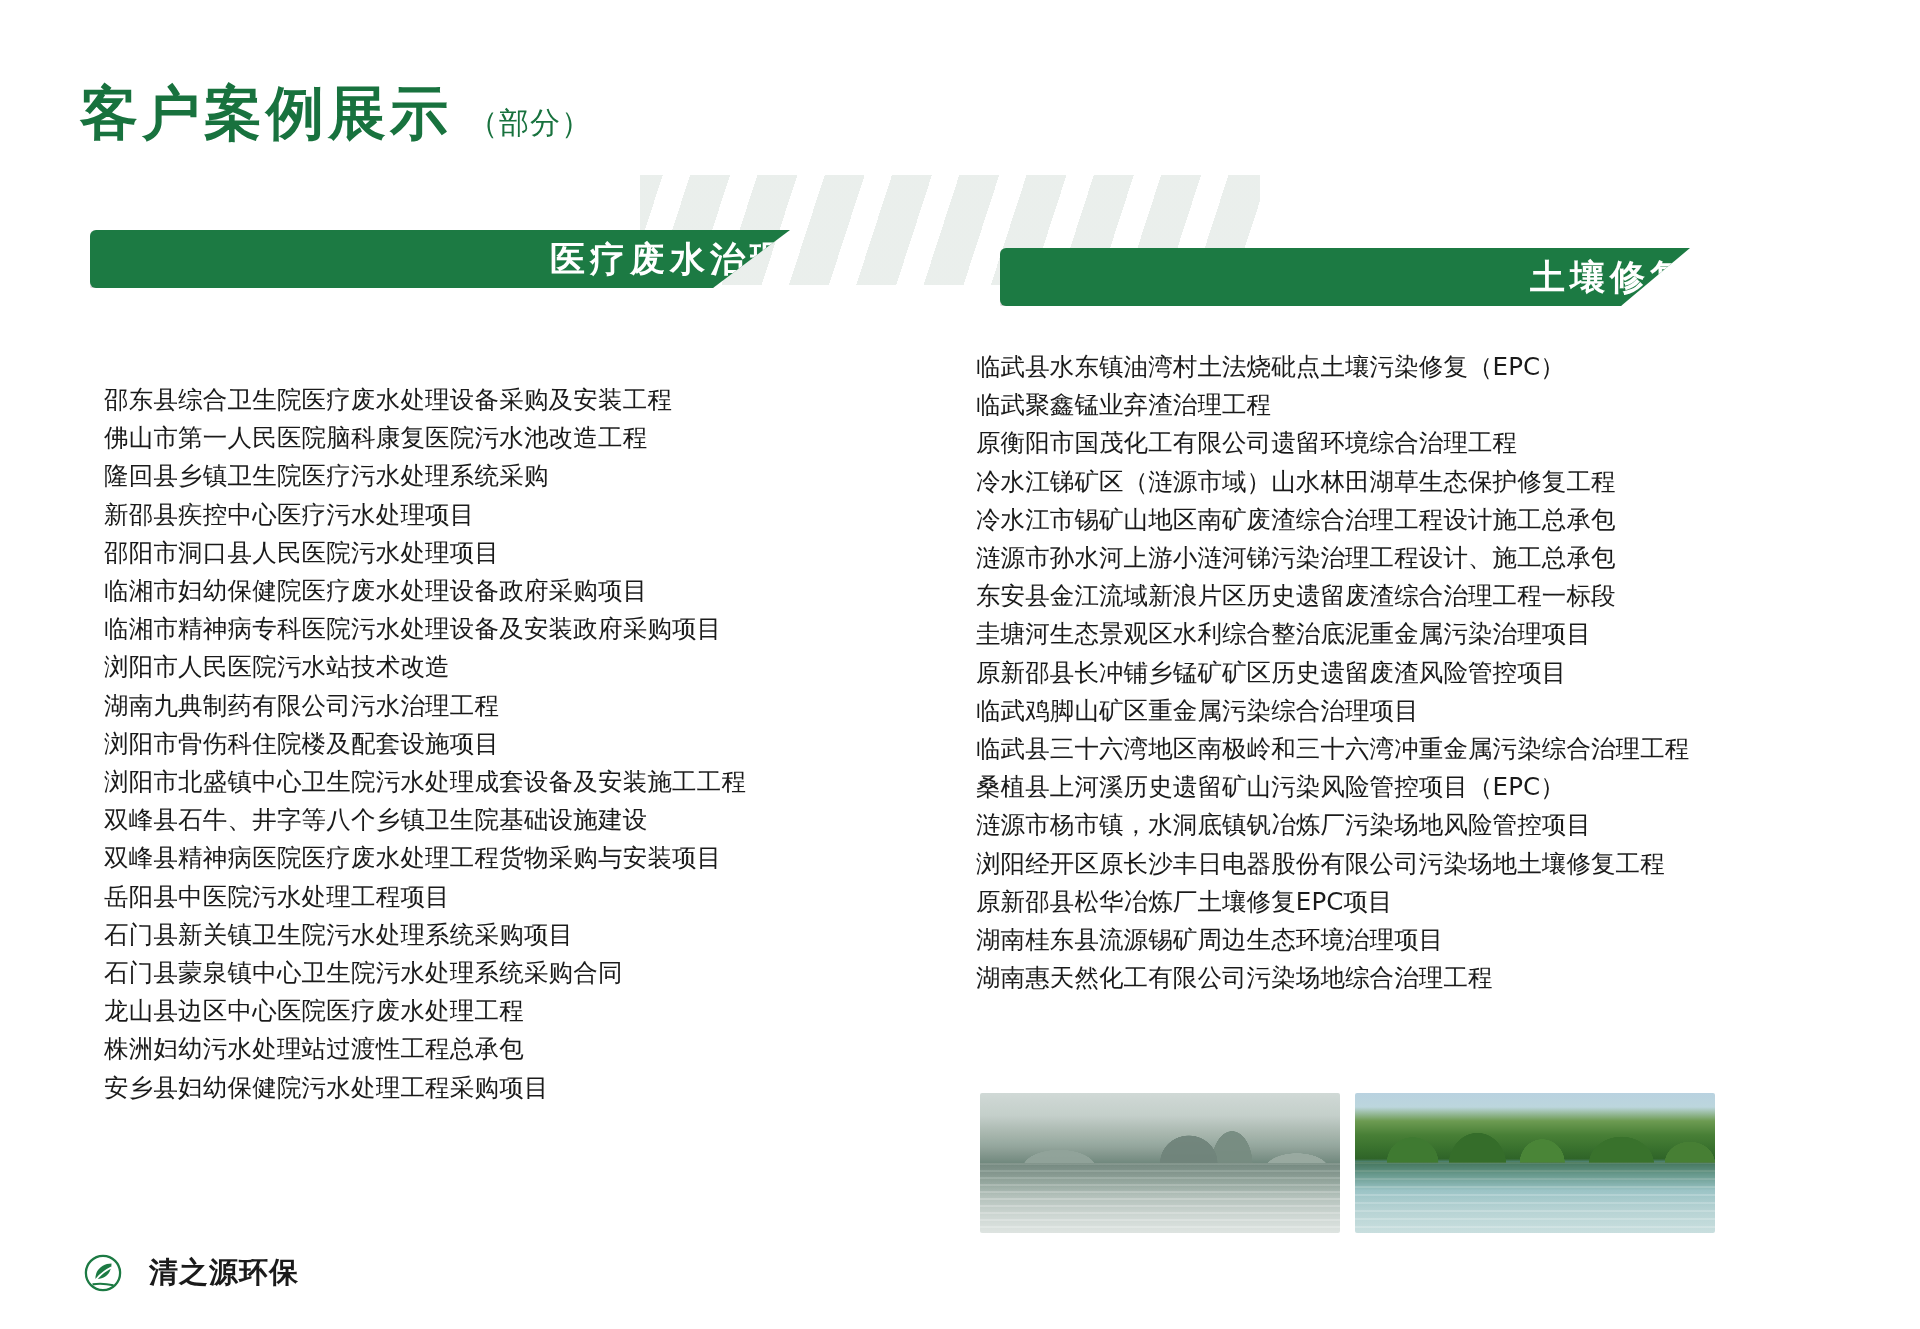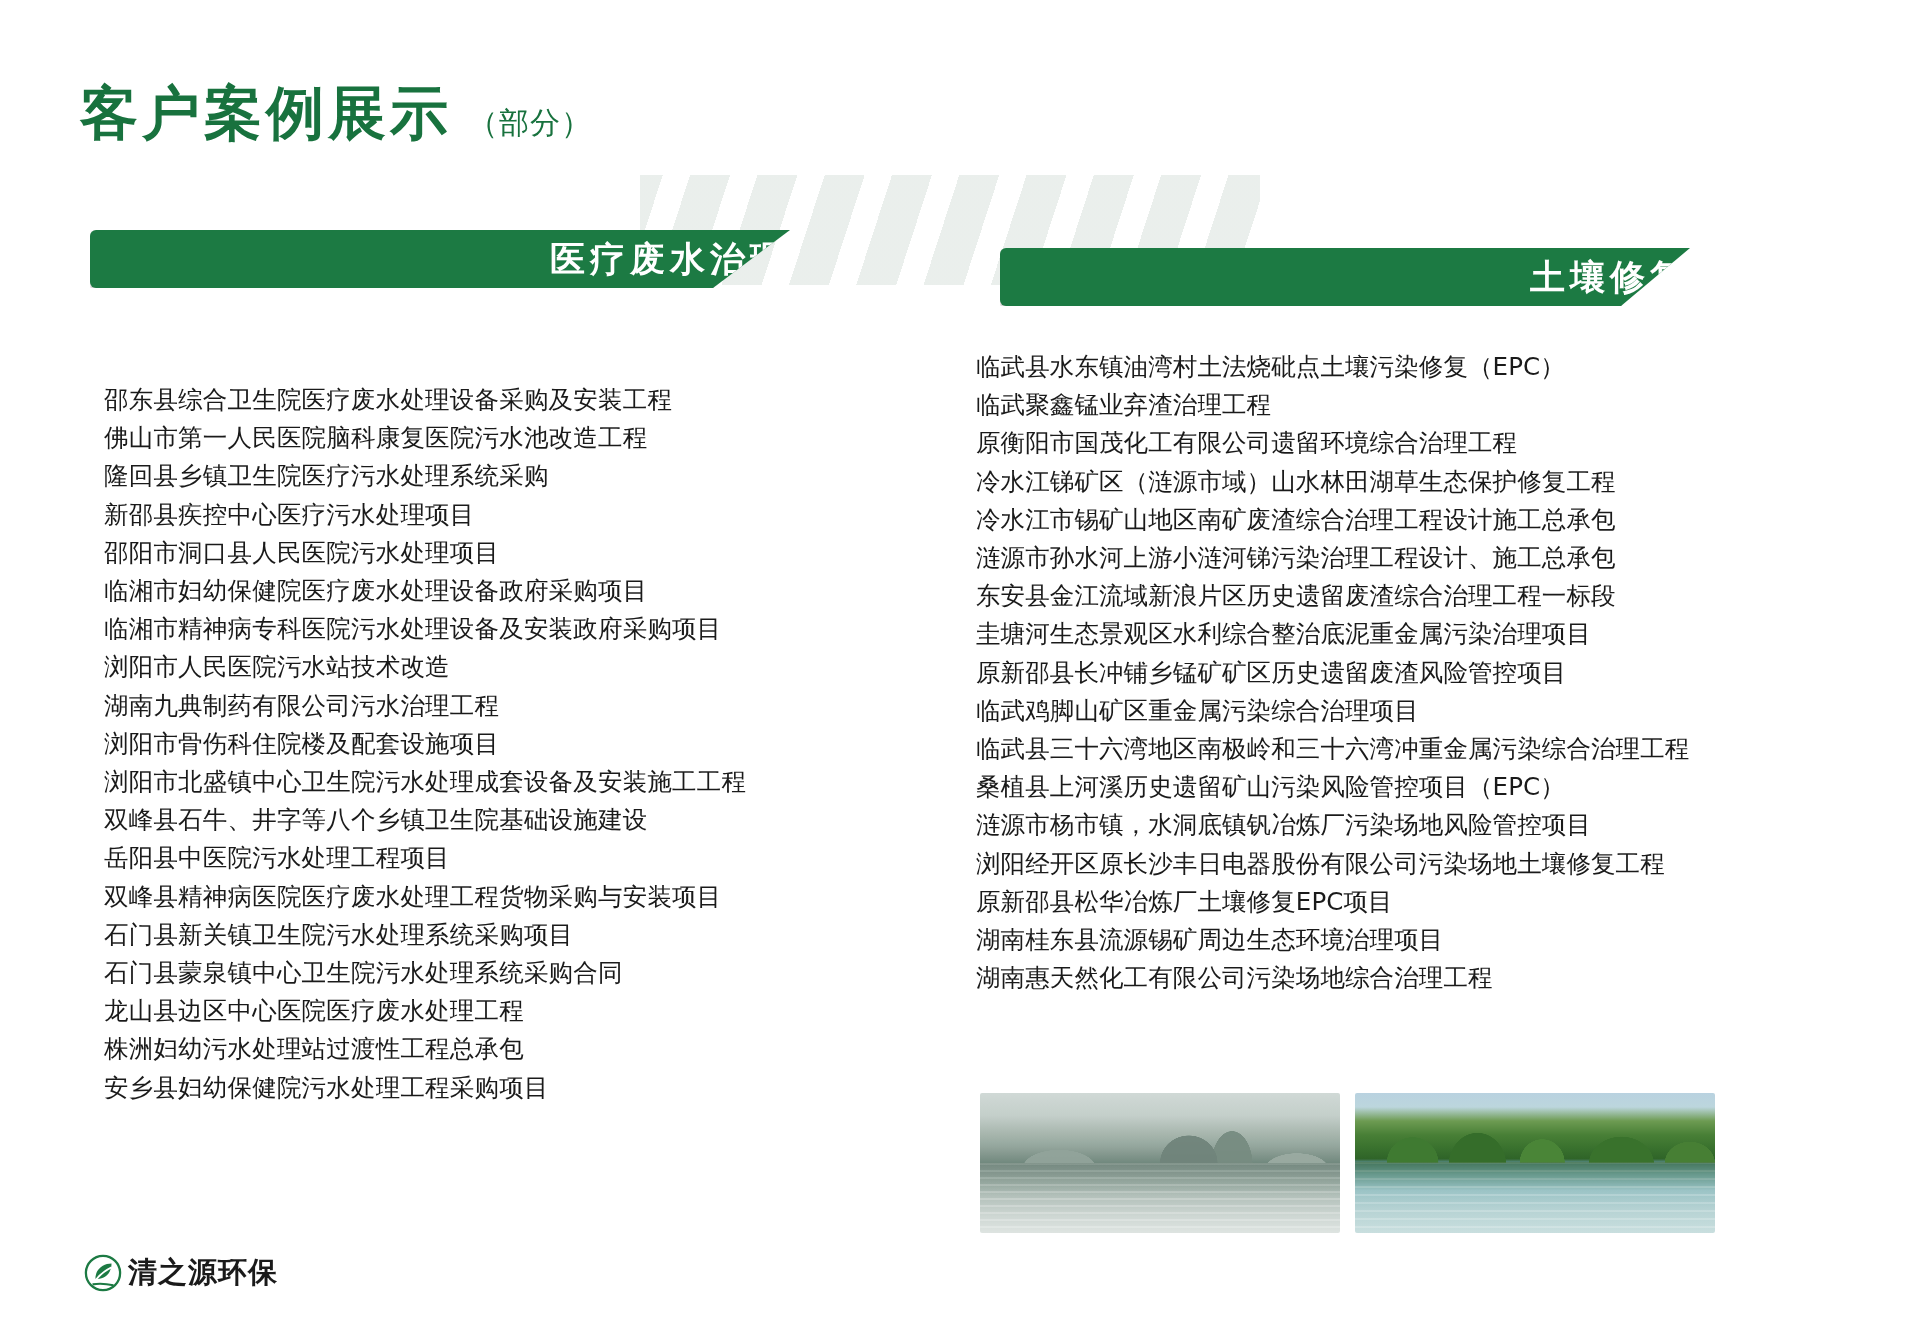--- a/index.html
+++ b/index.html
@@ -200,20 +200,21 @@
     width: 38px;
     height: 38px;
     margin-right: 6px;
     flex: 0 0 auto;
   }
   .logo-text {
     font-size: 29px;
     font-weight: bold;
     color: #1a1a1a;
     letter-spacing: 1px;
+    margin-left: 21px;
   }
 </style>
 </head>
 <body>
 
 <div class="deco-stripes"></div>
 
 <div class="page-title-wrap">
   <span class="page-title">客户案例展示</span>
   <span class="page-title-sub">（部分）</span>
@@ -229,22 +230,22 @@
   <div class="list-item">隆回县乡镇卫生院医疗污水处理系统采购</div>
   <div class="list-item">新邵县疾控中心医疗污水处理项目</div>
   <div class="list-item">邵阳市洞口县人民医院污水处理项目</div>
   <div class="list-item">临湘市妇幼保健院医疗废水处理设备政府采购项目</div>
   <div class="list-item">临湘市精神病专科医院污水处理设备及安装政府采购项目</div>
   <div class="list-item">浏阳市人民医院污水站技术改造</div>
   <div class="list-item">湖南九典制药有限公司污水治理工程</div>
   <div class="list-item">浏阳市骨伤科住院楼及配套设施项目</div>
   <div class="list-item">浏阳市北盛镇中心卫生院污水处理成套设备及安装施工工程</div>
   <div class="list-item">双峰县石牛、井字等八个乡镇卫生院基础设施建设</div>
+  <div class="list-item">双峰县精神病医院医疗废水处理工程货物采购与安装项目</div>
   <div class="list-item">岳阳县中医院污水处理工程项目</div>
-  <div class="list-item">双峰县精神病医院医疗废水处理工程货物采购与安装项目</div>
   <div class="list-item">石门县新关镇卫生院污水处理系统采购项目</div>
   <div class="list-item">石门县蒙泉镇中心卫生院污水处理系统采购合同</div>
   <div class="list-item">龙山县边区中心医院医疗废水处理工程</div>
   <div class="list-item">株洲妇幼污水处理站过渡性工程总承包</div>
   <div class="list-item">安乡县妇幼保健院污水处理工程采购项目</div>
 </div>
 
 <div class="banner banner-right">
   <span class="banner-label">土壤修复</span>
 </div>

